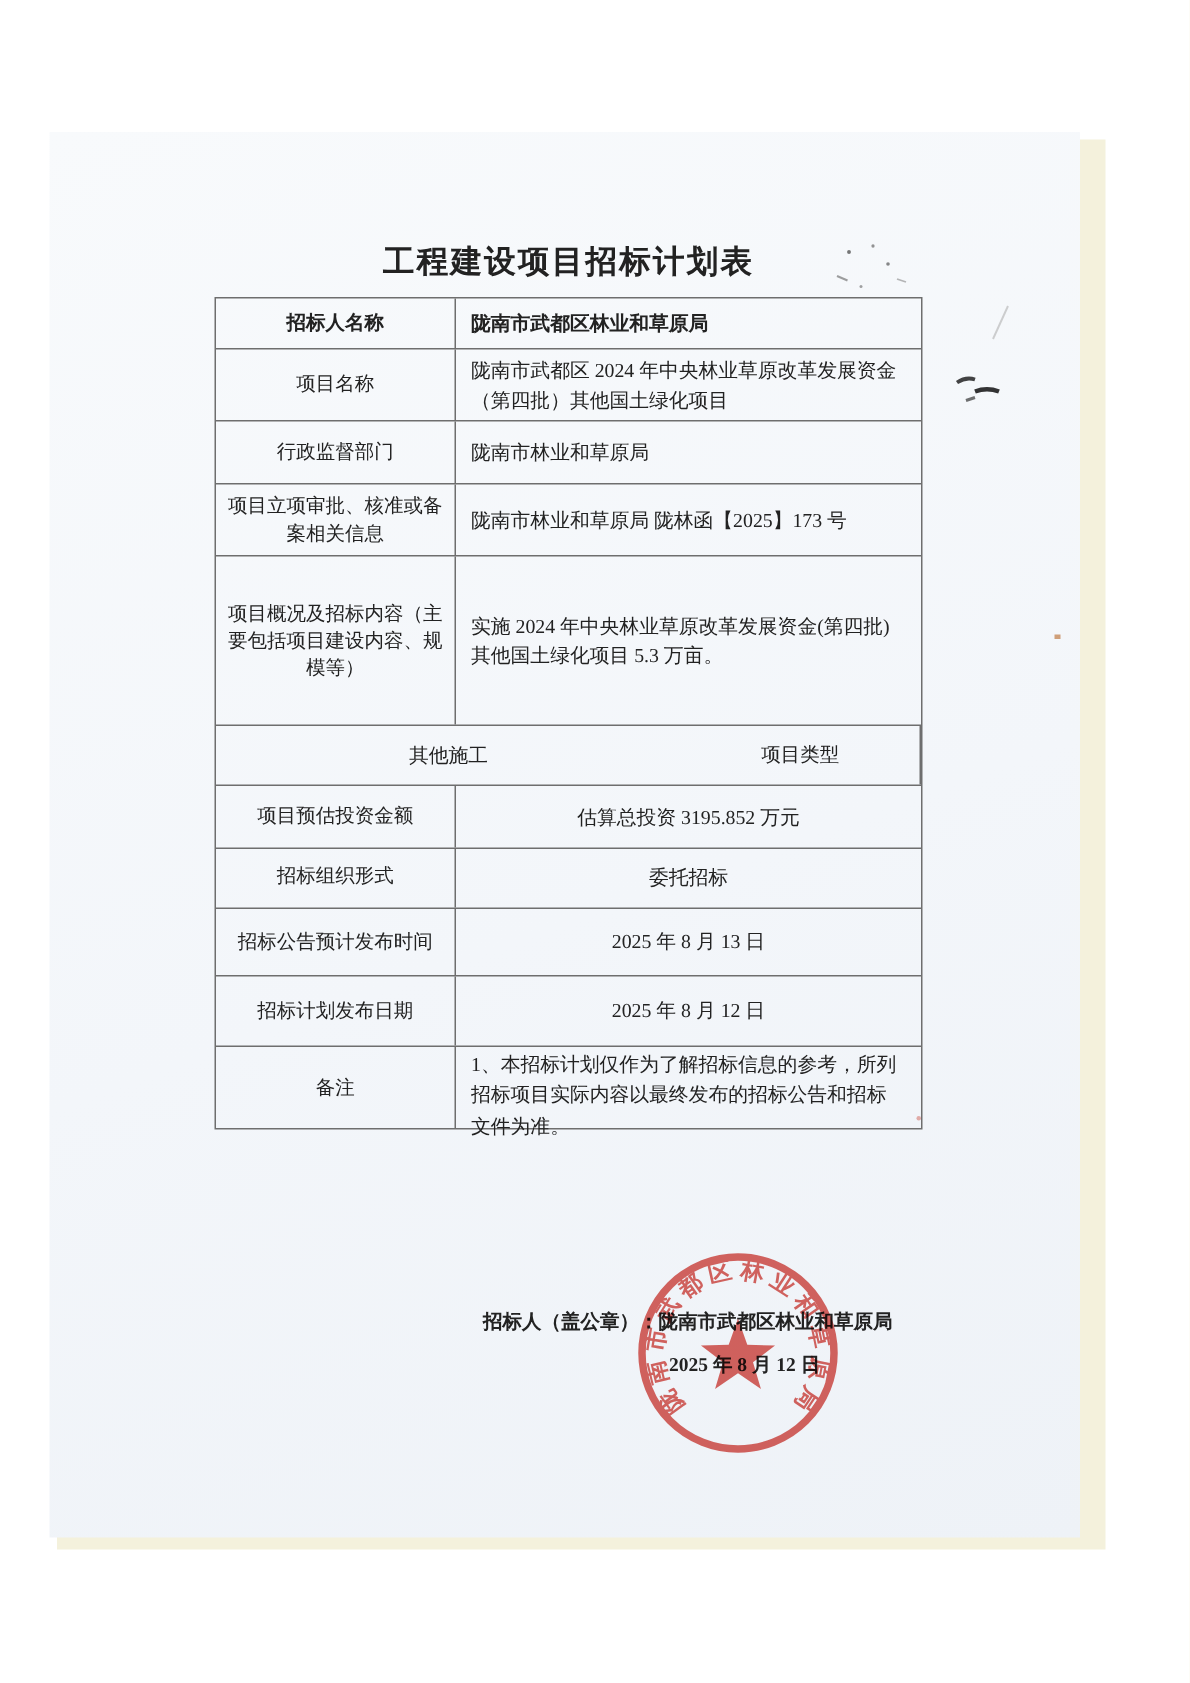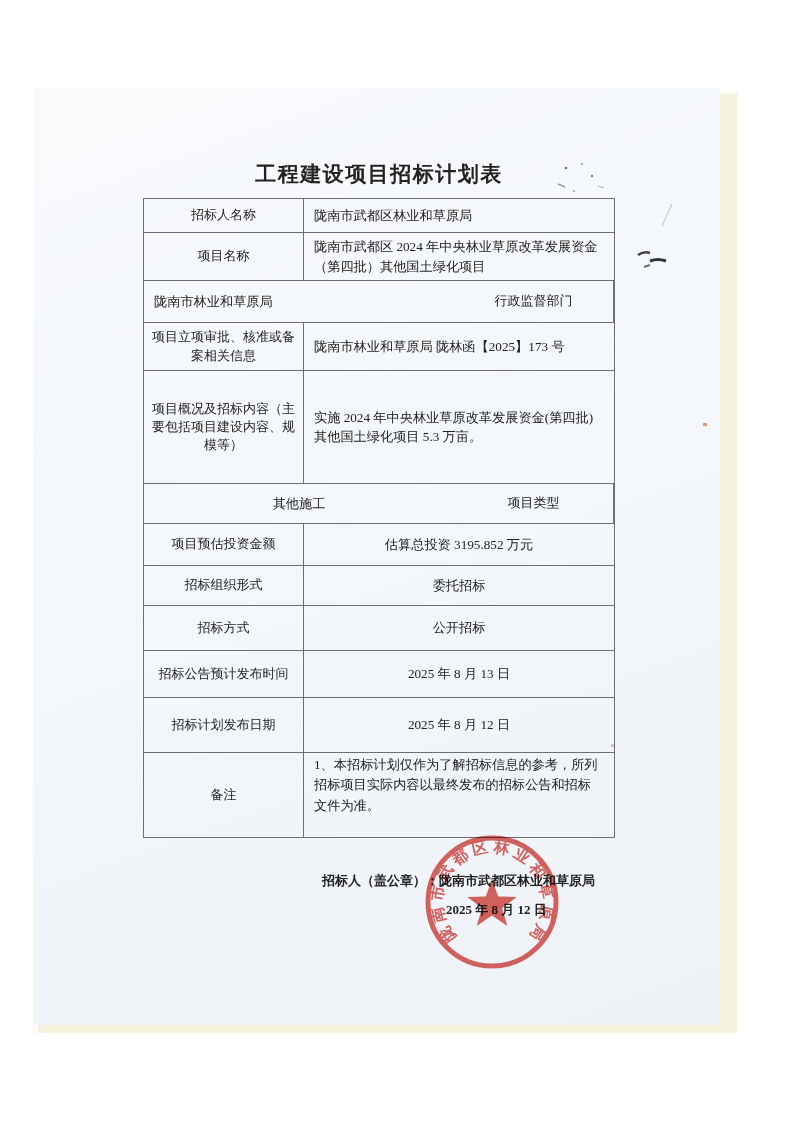--- a/index.html
+++ b/index.html
@@ -22,28 +22,28 @@
     position:absolute;left:143px;top:160px;width:472px;margin:0;
     text-align:center;font-size:21px;font-weight:bold;letter-spacing:1.5px;
   }
   .table{
     position:absolute;left:143px;top:198px;width:472px;
     border:1px solid #6e6e6e;box-sizing:border-box;
     font-size:13px;
   }
   .t-row{display:flex;border-top:1px solid #6e6e6e;box-sizing:border-box;}
   .t-row:first-child{border-top:none;}
-  .t-row:nth-child(1){height:33px;}
+  .t-row:nth-child(1){height:33px;font-weight:bold;}
   .t-row:nth-child(2){height:48px;}
   .t-row:nth-child(3){height:42px;}
   .t-row:nth-child(4){height:48px;}
   .t-row:nth-child(5){height:113px;}
   .t-row:nth-child(6){height:40px;}
   .t-row:nth-child(7){height:42px;}
-  .t-row:nth-child(8){height:40px;}
+  .t-row:nth-child(8){height:40px;font-family:Liberation Mono, monospace;}
   .t-row:nth-child(9){height:45px;}
   .t-row:nth-child(10){height:47px;}
   .t-row:nth-child(11){height:55px;justify-content:center;}
   .t-row:nth-child(12){height:85px;}
   .cell{box-sizing:border-box;display:flex;align-items:center;}
   .lbl{
     width:160px;flex:0 0 160px;border-right:1px solid #6e6e6e;
     justify-content:center;text-align:center;padding:2px 8px;line-height:1.4;
   }
   .val{flex:1;padding:2px 10px;line-height:1.45;font-size:13.2px;}
@@ -75,46 +75,42 @@
 <div class="table">
   <div class="t-row">
     <div class="cell lbl">招标人名称</div>
     <div class="cell val">陇南市武都区林业和草原局</div>
   </div>
   <div class="t-row">
     <div class="cell lbl">项目名称</div>
     <div class="cell val">陇南市武都区 2024 年中央林业草原改革发展资金（第四批）其他国土绿化项目</div>
   </div>
   <div class="t-row">
+    <div class="cell lbl">行政监督部门</div>
     <div class="cell val">陇南市林业和草原局</div>
-    <div class="cell lbl">行政监督部门</div>
   </div>
   <div class="t-row">
     <div class="cell lbl">项目立项审批、核准或备案相关信息</div>
     <div class="cell val">陇南市林业和草原局 陇林函【2025】173 号</div>
   </div>
   <div class="t-row">
     <div class="cell lbl">项目概况及招标内容（主要包括项目建设内容、规模等）</div>
     <div class="cell val">实施 2024 年中央林业草原改革发展资金(第四批)其他国土绿化项目 5.3 万亩。</div>
   </div>
   <div class="t-row">
     <div class="cell val c">其他施工</div>
     <div class="cell lbl">项目类型</div>
   </div>
   <div class="t-row">
     <div class="cell lbl">项目预估投资金额</div>
     <div class="cell val c">估算总投资 3195.852 万元</div>
   </div>
   <div class="t-row">
     <div class="cell lbl">招标组织形式</div>
     <div class="cell val c">委托招标</div>
-  </div>
-  <div class="t-row">
-    <div class="cell lbl">招标方式</div>
-    <div class="cell val c">公开招标</div>
   </div>
   <div class="t-row">
     <div class="cell lbl">招标公告预计发布时间</div>
     <div class="cell val c">2025 年 8 月 13 日</div>
   </div>
   <div class="t-row">
     <div class="cell lbl">招标计划发布日期</div>
     <div class="cell val c">2025 年 8 月 12 日</div>
   </div>
   <div class="t-row">

